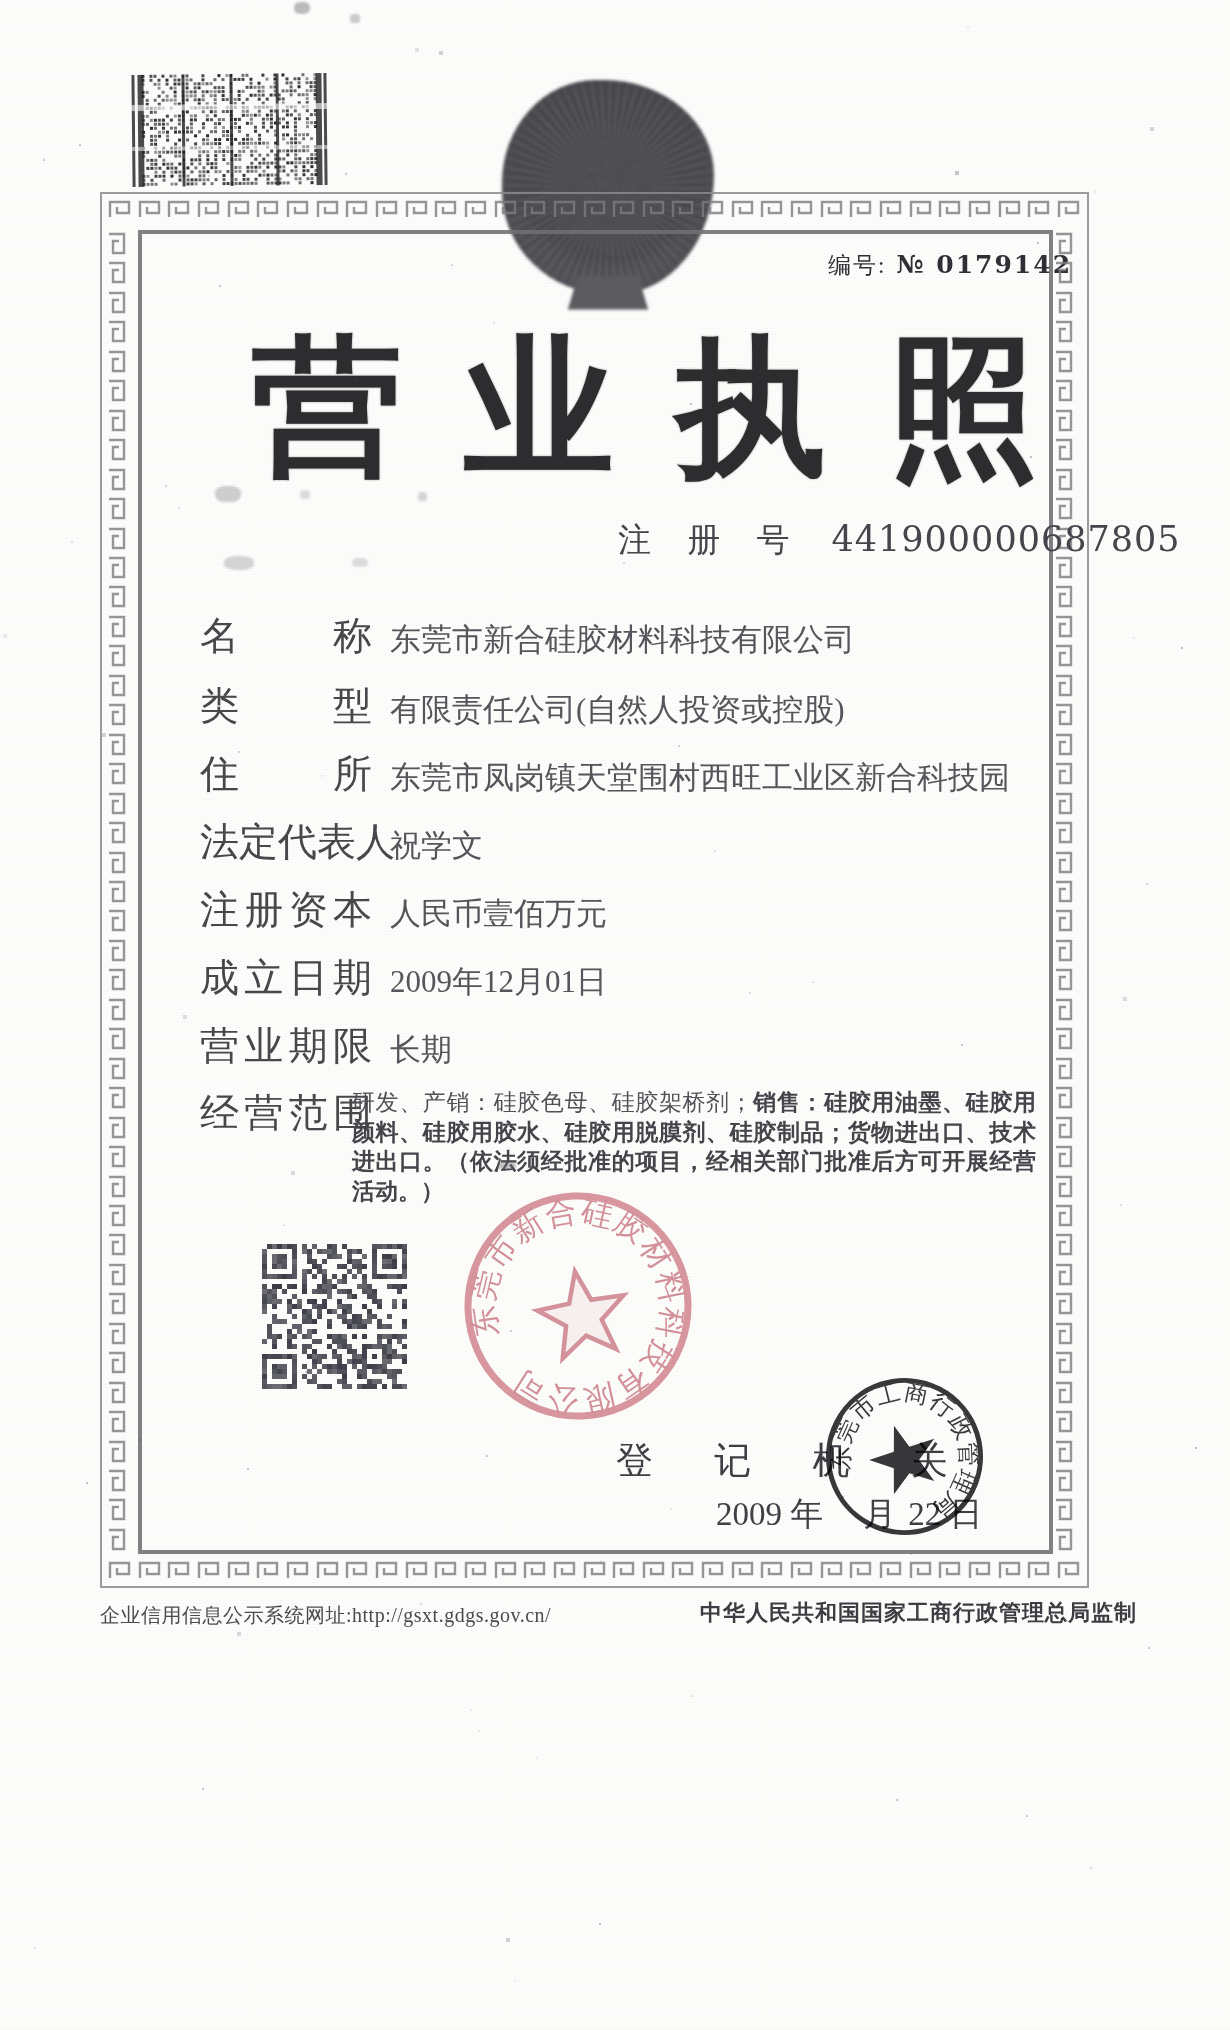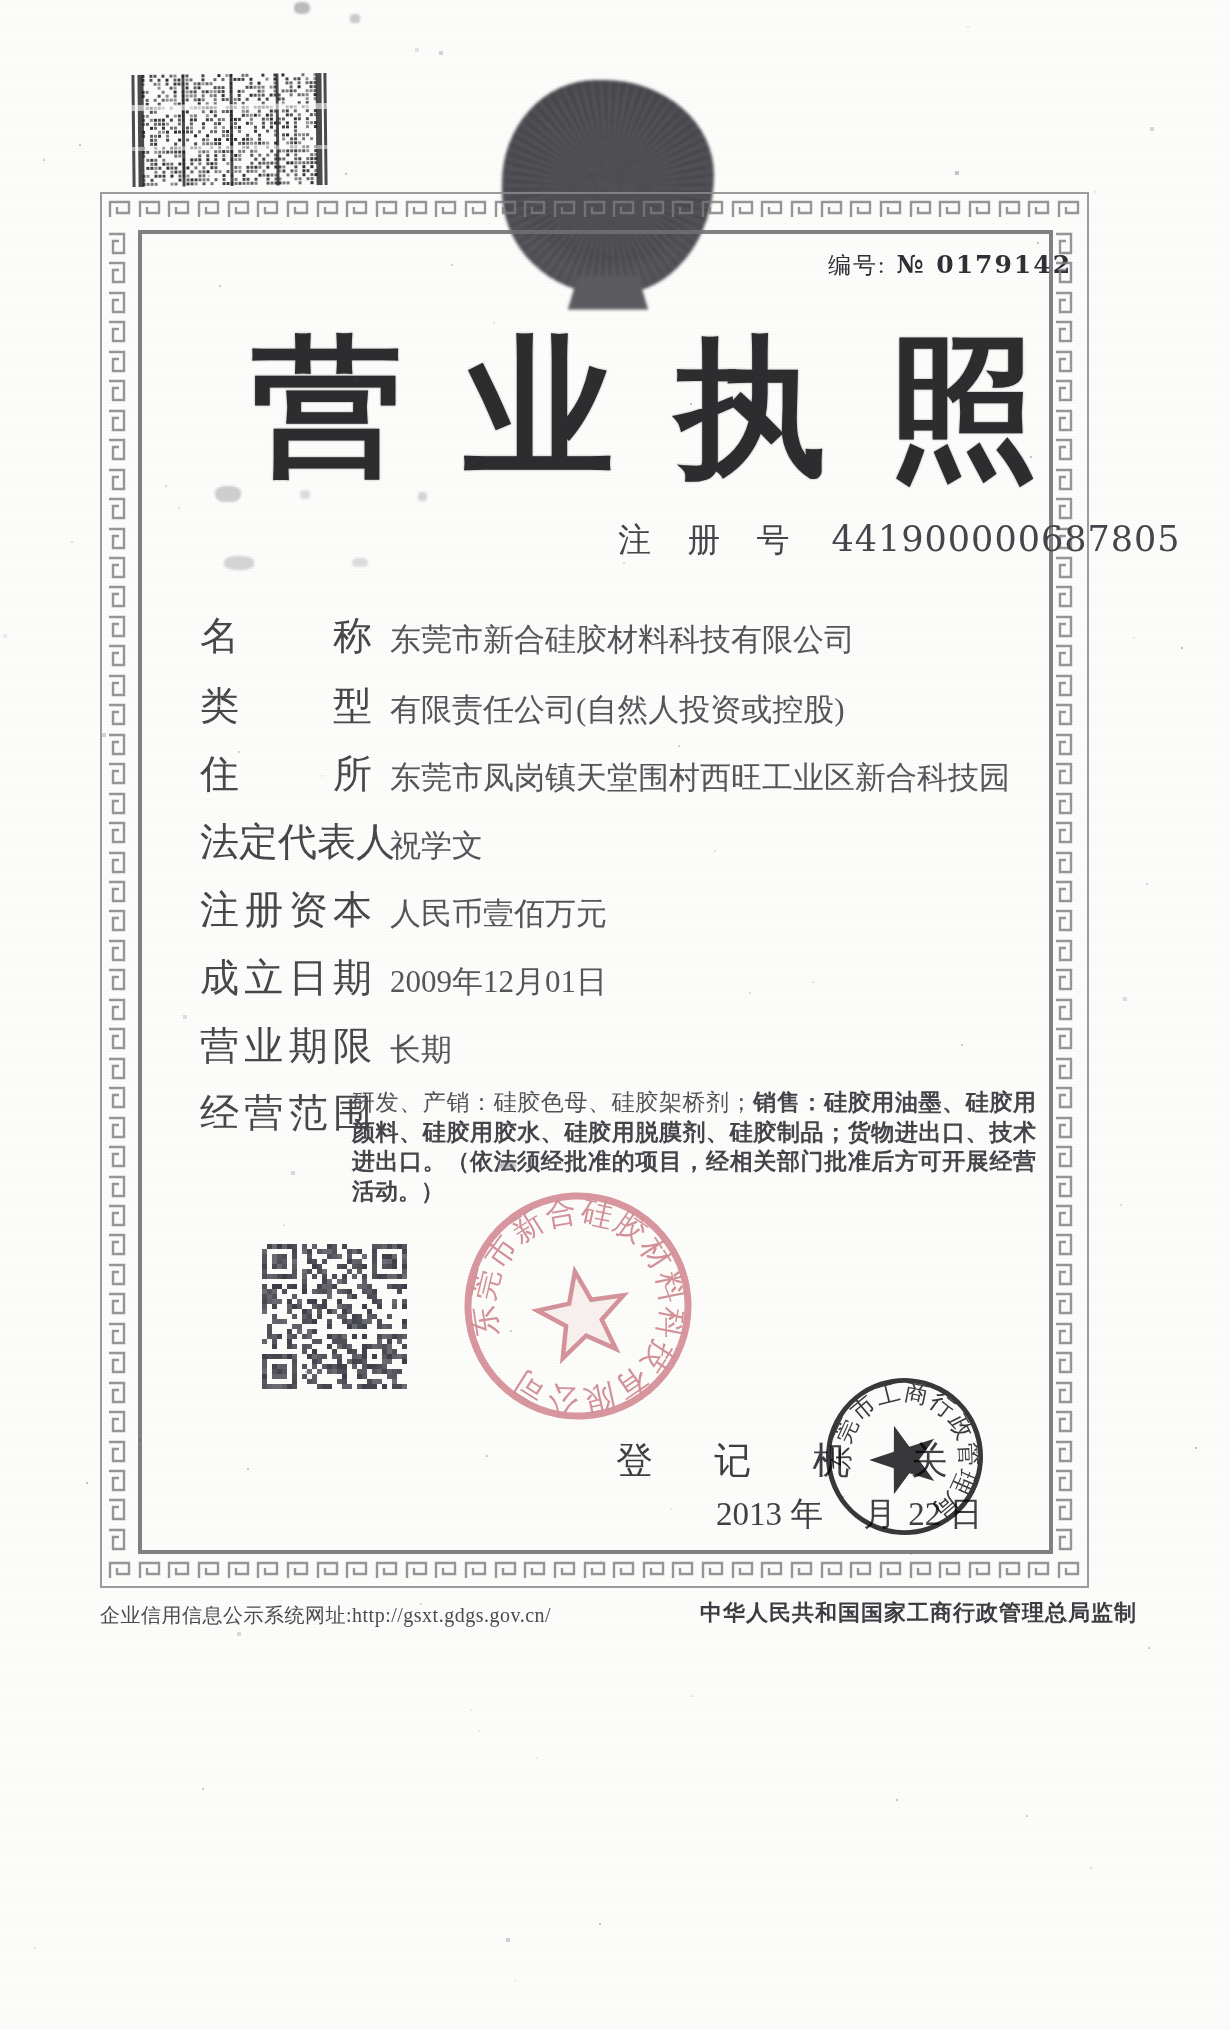--- a/index.html
+++ b/index.html
@@ -671,21 +671,21 @@
   <div class="scope-text">
     <span class="p1">研发、产销：硅胶色母、硅胶架桥剂；</span><span class="p2">销售：硅胶用油墨、硅胶用颜料、硅胶用胶水、硅胶用脱膜剂、硅胶制品；货物进出口、技术进出口。（依法须经批准的项目，经相关部门批准后方可开展经营活动。）</span>
   </div>
 
   <div class="qr" id="qr">
       <div class="dots" style="box-shadow: rgba(60, 60, 70, 0.96) 0px 0px 0px 0px, rgba(60, 60, 70, 0.96) 5px 0px 0px 0px, rgba(60, 60, 70, 0.76) 10px 0px 0px 0px, rgb(60, 60, 70) 15px 0px 0px 0px, rgba(60, 60, 70, 0.8) 20px 0px 0px 0px, rgba(60, 60, 70, 0.98) 25px 0px 0px 0px, rgba(60, 60, 70, 0.92) 30px 0px 0px 0px, rgba(60, 60, 70, 0.84) 40px 0px 0px 0px, rgba(60, 60, 70, 0.81) 50px 0px 0px 0px, rgba(60, 60, 70, 0.96) 65px 0px 0px 0px, rgba(60, 60, 70, 0.87) 70px 0px 0px 0px, rgba(60, 60, 70, 0.94) 80px 0px 0px 0px, rgba(60, 60, 70, 0.88) 110px 0px 0px 0px, rgba(60, 60, 70, 0.86) 115px 0px 0px 0px, rgba(60, 60, 70, 0.79) 120px 0px 0px 0px, rgba(60, 60, 70, 0.94) 125px 0px 0px 0px, rgba(60, 60, 70, 0.8) 130px 0px 0px 0px, rgba(60, 60, 70, 0.98) 135px 0px 0px 0px, rgba(60, 60, 70, 0.87) 140px 0px 0px 0px, rgba(60, 60, 70, 0.78) 0px 5px 0px 0px, rgba(60, 60, 70, 0.94) 30px 5px 0px 0px, rgba(60, 60, 70, 0.76) 40px 5px 0px 0px, rgba(60, 60, 70, 0.94) 45px 5px 0px 0px, rgba(60, 60, 70, 0.86) 55px 5px 0px 0px, rgba(60, 60, 70, 0.77) 60px 5px 0px 0px, rgba(60, 60, 70, 0.77) 65px 5px 0px 0px, rgba(60, 60, 70, 0.88) 70px 5px 0px 0px, rgba(60, 60, 70, 0.9) 85px 5px 0px 0px, rgba(60, 60, 70, 0.77) 90px 5px 0px 0px, rgba(60, 60, 70, 0.94) 95px 5px 0px 0px, rgba(60, 60, 70, 0.94) 110px 5px 0px 0px, rgba(60, 60, 70, 0.95) 140px 5px 0px 0px, rgba(60, 60, 70, 0.88) 0px 10px 0px 0px, rgba(60, 60, 70, 0.77) 10px 10px 0px 0px, rgba(60, 60, 70, 0.88) 15px 10px 0px 0px, rgba(60, 60, 70, 0.91) 20px 10px 0px 0px, rgba(60, 60, 70, 0.92) 30px 10px 0px 0px, rgba(60, 60, 70, 0.87) 45px 10px 0px 0px, rgba(60, 60, 70, 0.9) 65px 10px 0px 0px, rgba(60, 60, 70, 0.82) 70px 10px 0px 0px, rgba(60, 60, 70, 0.77) 75px 10px 0px 0px, rgba(60, 60, 70, 0.84) 85px 10px 0px 0px, rgba(60, 60, 70, 0.76) 100px 10px 0px 0px, rgba(60, 60, 70, 0.92) 110px 10px 0px 0px, rgba(60, 60, 70, 0.98) 120px 10px 0px 0px, rgba(60, 60, 70, 0.99) 125px 10px 0px 0px, rgba(60, 60, 70, 0.77) 130px 10px 0px 0px, rgba(60, 60, 70, 0.75) 140px 10px 0px 0px, rgba(60, 60, 70, 0.87) 0px 15px 0px 0px, rgba(60, 60, 70, 0.76) 10px 15px 0px 0px, rgba(60, 60, 70, 0.89) 15px 15px 0px 0px, rgba(60, 60, 70, 0.84) 20px 15px 0px 0px, rgba(60, 60, 70, 0.76) 30px 15px 0px 0px, rgba(60, 60, 70, 0.94) 45px 15px 0px 0px, rgba(60, 60, 70, 0.9) 50px 15px 0px 0px, rgba(60, 60, 70, 0.89) 60px 15px 0px 0px, rgba(60, 60, 70, 0.97) 85px 15px 0px 0px, rgba(60, 60, 70, 0.8) 90px 15px 0px 0px, rgba(60, 60, 70, 0.82) 95px 15px 0px 0px, rgba(60, 60, 70, 0.9) 110px 15px 0px 0px, rgba(60, 60, 70, 0.76) 120px 15px 0px 0px, rgba(60, 60, 70, 0.79) 125px 15px 0px 0px, rgba(60, 60, 70, 0.99) 130px 15px 0px 0px, rgba(60, 60, 70, 0.84) 140px 15px 0px 0px, rgba(60, 60, 70, 0.96) 0px 20px 0px 0px, rgba(60, 60, 70, 0.92) 10px 20px 0px 0px, rgba(60, 60, 70, 0.76) 15px 20px 0px 0px, rgba(60, 60, 70, 0.88) 20px 20px 0px 0px, rgba(60, 60, 70, 0.83) 30px 20px 0px 0px, rgba(60, 60, 70, 0.99) 50px 20px 0px 0px, rgba(60, 60, 70, 0.91) 55px 20px 0px 0px, rgba(60, 60, 70, 0.91) 75px 20px 0px 0px, rgba(60, 60, 70, 0.95) 80px 20px 0px 0px, rgba(60, 60, 70, 0.87) 90px 20px 0px 0px, rgba(60, 60, 70, 0.9) 95px 20px 0px 0px, rgba(60, 60, 70, 0.98) 100px 20px 0px 0px, rgba(60, 60, 70, 0.86) 110px 20px 0px 0px, rgba(60, 60, 70, 0.88) 120px 20px 0px 0px, rgba(60, 60, 70, 0.91) 125px 20px 0px 0px, rgba(60, 60, 70, 0.98) 130px 20px 0px 0px, rgba(60, 60, 70, 0.98) 140px 20px 0px 0px, rgba(60, 60, 70, 0.86) 0px 25px 0px 0px, rgba(60, 60, 70, 0.87) 30px 25px 0px 0px, rgba(60, 60, 70, 0.75) 40px 25px 0px 0px, rgba(60, 60, 70, 0.91) 45px 25px 0px 0px, rgba(60, 60, 70, 0.91) 55px 25px 0px 0px, rgba(60, 60, 70, 0.75) 60px 25px 0px 0px, rgba(60, 60, 70, 0.83) 85px 25px 0px 0px, rgba(60, 60, 70, 0.83) 95px 25px 0px 0px, rgba(60, 60, 70, 0.86) 110px 25px 0px 0px, rgba(60, 60, 70, 0.82) 140px 25px 0px 0px, rgba(60, 60, 70, 0.9) 0px 30px 0px 0px, rgba(60, 60, 70, 0.79) 5px 30px 0px 0px, rgba(60, 60, 70, 0.82) 10px 30px 0px 0px, rgba(60, 60, 70, 0.93) 15px 30px 0px 0px, rgb(60, 60, 70) 20px 30px 0px 0px, rgba(60, 60, 70, 0.92) 25px 30px 0px 0px, rgba(60, 60, 70, 0.85) 30px 30px 0px 0px, rgba(60, 60, 70, 0.8) 40px 30px 0px 0px, rgba(60, 60, 70, 0.89) 50px 30px 0px 0px, rgba(60, 60, 70, 0.93) 60px 30px 0px 0px, rgba(60, 60, 70, 0.91) 70px 30px 0px 0px, rgba(60, 60, 70, 0.96) 80px 30px 0px 0px, rgba(60, 60, 70, 0.81) 90px 30px 0px 0px, rgba(60, 60, 70, 0.92) 100px 30px 0px 0px, rgba(60, 60, 70, 0.9) 110px 30px 0px 0px, rgba(60, 60, 70, 0.97) 115px 30px 0px 0px, rgba(60, 60, 70, 0.94) 120px 30px 0px 0px, rgba(60, 60, 70, 0.8) 125px 30px 0px 0px, rgba(60, 60, 70, 0.78) 130px 30px 0px 0px, rgba(60, 60, 70, 0.95) 135px 30px 0px 0px, rgba(60, 60, 70, 0.76) 140px 30px 0px 0px, rgba(60, 60, 70, 0.85) 40px 35px 0px 0px, rgba(60, 60, 70, 0.95) 60px 35px 0px 0px, rgba(60, 60, 70, 0.76) 65px 35px 0px 0px, rgba(60, 60, 70, 0.75) 75px 35px 0px 0px, rgba(60, 60, 70, 0.88) 80px 35px 0px 0px, rgba(60, 60, 70, 0.82) 100px 35px 0px 0px, rgba(60, 60, 70, 0.89) 0px 40px 0px 0px, rgb(60, 60, 70) 10px 40px 0px 0px, rgb(60, 60, 70) 15px 40px 0px 0px, rgba(60, 60, 70, 0.94) 25px 40px 0px 0px, rgba(60, 60, 70, 0.99) 30px 40px 0px 0px, rgba(60, 60, 70, 0.94) 40px 40px 0px 0px, rgba(60, 60, 70, 0.95) 55px 40px 0px 0px, rgba(60, 60, 70, 0.78) 60px 40px 0px 0px, rgba(60, 60, 70, 0.81) 65px 40px 0px 0px, rgba(60, 60, 70, 0.97) 70px 40px 0px 0px, rgba(60, 60, 70, 0.79) 95px 40px 0px 0px, rgba(60, 60, 70, 0.8) 100px 40px 0px 0px, rgba(60, 60, 70, 0.89) 105px 40px 0px 0px, rgba(60, 60, 70, 0.84) 125px 40px 0px 0px, rgba(60, 60, 70, 0.96) 130px 40px 0px 0px, rgba(60, 60, 70, 0.92) 135px 40px 0px 0px, rgb(60, 60, 70) 140px 40px 0px 0px, rgba(60, 60, 70, 0.75) 0px 45px 0px 0px, rgba(60, 60, 70, 0.88) 5px 45px 0px 0px, rgba(60, 60, 70, 0.78) 10px 45px 0px 0px, rgba(60, 60, 70, 0.89) 20px 45px 0px 0px, rgba(60, 60, 70, 0.98) 40px 45px 0px 0px, rgba(60, 60, 70, 0.81) 50px 45px 0px 0px, rgba(60, 60, 70, 0.88) 55px 45px 0px 0px, rgba(60, 60, 70, 0.91) 60px 45px 0px 0px, rgba(60, 60, 70, 0.78) 65px 45px 0px 0px, rgba(60, 60, 70, 0.81) 75px 45px 0px 0px, rgba(60, 60, 70, 0.87) 80px 45px 0px 0px, rgba(60, 60, 70, 0.96) 85px 45px 0px 0px, rgba(60, 60, 70, 0.88) 100px 45px 0px 0px, rgba(60, 60, 70, 0.83) 105px 45px 0px 0px, rgba(60, 60, 70, 0.96) 110px 45px 0px 0px, rgba(60, 60, 70, 0.92) 135px 45px 0px 0px, rgba(60, 60, 70, 0.91) 0px 50px 0px 0px, rgba(60, 60, 70, 0.79) 5px 50px 0px 0px, rgba(60, 60, 70, 0.89) 10px 50px 0px 0px, rgba(60, 60, 70, 0.83) 30px 50px 0px 0px, rgba(60, 60, 70, 0.76) 65px 50px 0px 0px, rgba(60, 60, 70, 0.78) 85px 50px 0px 0px, rgba(60, 60, 70, 0.98) 90px 50px 0px 0px, rgba(60, 60, 70, 0.92) 105px 50px 0px 0px, rgba(60, 60, 70, 0.89) 110px 50px 0px 0px, rgba(60, 60, 70, 0.95) 0px 55px 0px 0px, rgba(60, 60, 70, 0.82) 5px 55px 0px 0px, rgba(60, 60, 70, 0.75) 10px 55px 0px 0px, rgba(60, 60, 70, 0.79) 15px 55px 0px 0px, rgba(60, 60, 70, 0.97) 25px 55px 0px 0px, rgba(60, 60, 70, 0.77) 35px 55px 0px 0px, rgba(60, 60, 70, 0.97) 45px 55px 0px 0px, rgba(60, 60, 70, 0.99) 50px 55px 0px 0px, rgba(60, 60, 70, 0.96) 60px 55px 0px 0px, rgba(60, 60, 70, 0.97) 75px 55px 0px 0px, rgba(60, 60, 70, 0.94) 110px 55px 0px 0px, rgba(60, 60, 70, 0.87) 115px 55px 0px 0px, rgba(60, 60, 70, 0.77) 130px 55px 0px 0px, rgba(60, 60, 70, 0.85) 140px 55px 0px 0px, rgba(60, 60, 70, 0.85) 0px 60px 0px 0px, rgba(60, 60, 70, 0.94) 10px 60px 0px 0px, rgba(60, 60, 70, 0.79) 25px 60px 0px 0px, rgba(60, 60, 70, 0.99) 30px 60px 0px 0px, rgba(60, 60, 70, 0.84) 35px 60px 0px 0px, rgba(60, 60, 70, 0.82) 50px 60px 0px 0px, rgba(60, 60, 70, 0.92) 55px 60px 0px 0px, rgba(60, 60, 70, 0.97) 60px 60px 0px 0px, rgba(60, 60, 70, 0.77) 75px 60px 0px 0px, rgba(60, 60, 70, 0.85) 80px 60px 0px 0px, rgba(60, 60, 70, 0.89) 85px 60px 0px 0px, rgba(60, 60, 70, 0.99) 100px 60px 0px 0px, rgba(60, 60, 70, 0.96) 115px 60px 0px 0px, rgba(60, 60, 70, 0.84) 130px 60px 0px 0px, rgba(60, 60, 70, 0.99) 140px 60px 0px 0px, rgba(60, 60, 70, 0.76) 0px 65px 0px 0px, rgba(60, 60, 70, 0.83) 25px 65px 0px 0px, rgba(60, 60, 70, 0.98) 40px 65px 0px 0px, rgba(60, 60, 70, 0.83) 45px 65px 0px 0px, rgba(60, 60, 70, 0.84) 55px 65px 0px 0px, rgba(60, 60, 70, 0.97) 65px 65px 0px 0px, rgba(60, 60, 70, 0.76) 70px 65px 0px 0px, rgba(60, 60, 70, 0.98) 80px 65px 0px 0px, rgba(60, 60, 70, 0.82) 85px 65px 0px 0px, rgba(60, 60, 70, 0.96) 105px 65px 0px 0px, rgba(60, 60, 70, 0.85) 10px 70px 0px 0px, rgba(60, 60, 70, 0.84) 30px 70px 0px 0px, rgba(60, 60, 70, 0.83) 40px 70px 0px 0px, rgba(60, 60, 70, 0.93) 45px 70px 0px 0px, rgba(60, 60, 70, 0.91) 55px 70px 0px 0px, rgba(60, 60, 70, 0.79) 75px 70px 0px 0px, rgba(60, 60, 70, 0.81) 80px 70px 0px 0px, rgba(60, 60, 70, 0.97) 90px 70px 0px 0px, rgba(60, 60, 70, 0.91) 95px 70px 0px 0px, rgba(60, 60, 70, 0.83) 105px 70px 0px 0px, rgba(60, 60, 70, 0.88) 110px 70px 0px 0px, rgba(60, 60, 70, 0.86) 125px 70px 0px 0px, rgba(60, 60, 70, 0.79) 10px 75px 0px 0px, rgba(60, 60, 70, 0.81) 15px 75px 0px 0px, rgba(60, 60, 70, 0.79) 20px 75px 0px 0px, rgba(60, 60, 70, 0.9) 40px 75px 0px 0px, rgba(60, 60, 70, 0.88) 45px 75px 0px 0px, rgb(60, 60, 70) 50px 75px 0px 0px, rgba(60, 60, 70, 0.88) 65px 75px 0px 0px, rgba(60, 60, 70, 0.93) 80px 75px 0px 0px, rgba(60, 60, 70, 0.83) 85px 75px 0px 0px, rgba(60, 60, 70, 0.95) 90px 75px 0px 0px, rgba(60, 60, 70, 0.93) 95px 75px 0px 0px, rgba(60, 60, 70, 0.77) 100px 75px 0px 0px, rgba(60, 60, 70, 0.78) 105px 75px 0px 0px, rgba(60, 60, 70, 0.91) 115px 75px 0px 0px, rgba(60, 60, 70, 0.99) 140px 75px 0px 0px, rgba(60, 60, 70, 0.89) 5px 80px 0px 0px, rgba(60, 60, 70, 0.81) 30px 80px 0px 0px, rgba(60, 60, 70, 0.81) 35px 80px 0px 0px, rgba(60, 60, 70, 0.95) 65px 80px 0px 0px, rgba(60, 60, 70, 0.99) 85px 80px 0px 0px, rgba(60, 60, 70, 0.75) 90px 80px 0px 0px, rgba(60, 60, 70, 0.9) 95px 80px 0px 0px, rgba(60, 60, 70, 0.97) 100px 80px 0px 0px, rgba(60, 60, 70, 0.91) 115px 80px 0px 0px, rgba(60, 60, 70, 0.8) 120px 80px 0px 0px, rgba(60, 60, 70, 0.86) 125px 80px 0px 0px, rgba(60, 60, 70, 0.88) 140px 80px 0px 0px, rgba(60, 60, 70, 0.89) 5px 85px 0px 0px, rgba(60, 60, 70, 0.94) 25px 85px 0px 0px, rgba(60, 60, 70, 0.76) 35px 85px 0px 0px, rgba(60, 60, 70, 0.76) 45px 85px 0px 0px, rgba(60, 60, 70, 0.94) 50px 85px 0px 0px, rgba(60, 60, 70, 0.88) 5px 90px 0px 0px, rgba(60, 60, 70, 0.81) 10px 90px 0px 0px, rgba(60, 60, 70, 0.95) 15px 90px 0px 0px, rgba(60, 60, 70, 0.8) 25px 90px 0px 0px, rgba(60, 60, 70, 0.9) 30px 90px 0px 0px, rgba(60, 60, 70, 0.87) 40px 90px 0px 0px, rgba(60, 60, 70, 0.75) 45px 90px 0px 0px, rgba(60, 60, 70, 0.99) 65px 90px 0px 0px, rgba(60, 60, 70, 0.81) 70px 90px 0px 0px, rgba(60, 60, 70, 0.92) 75px 90px 0px 0px, rgba(60, 60, 70, 0.75) 80px 90px 0px 0px, rgba(60, 60, 70, 0.98) 90px 90px 0px 0px, rgba(60, 60, 70, 0.98) 100px 90px 0px 0px, rgba(60, 60, 70, 0.91) 115px 90px 0px 0px, rgba(60, 60, 70, 0.77) 120px 90px 0px 0px, rgba(60, 60, 70, 0.8) 125px 90px 0px 0px, rgba(60, 60, 70, 0.97) 130px 90px 0px 0px, rgba(60, 60, 70, 0.88) 135px 90px 0px 0px, rgba(60, 60, 70, 0.83) 140px 90px 0px 0px, rgba(60, 60, 70, 0.8) 0px 95px 0px 0px, rgba(60, 60, 70, 0.87) 10px 95px 0px 0px, rgba(60, 60, 70, 0.97) 25px 95px 0px 0px, rgba(60, 60, 70, 0.87) 50px 95px 0px 0px, rgba(60, 60, 70, 0.88) 55px 95px 0px 0px, rgba(60, 60, 70, 0.89) 70px 95px 0px 0px, rgba(60, 60, 70, 0.89) 75px 95px 0px 0px, rgba(60, 60, 70, 0.91) 80px 95px 0px 0px, rgba(60, 60, 70, 0.81) 115px 95px 0px 0px, rgba(60, 60, 70, 0.96) 125px 95px 0px 0px, rgba(60, 60, 70, 0.78) 135px 95px 0px 0px, rgba(60, 60, 70, 0.97) 10px 100px 0px 0px, rgba(60, 60, 70, 0.94) 25px 100px 0px 0px, rgba(60, 60, 70, 0.84) 30px 100px 0px 0px, rgba(60, 60, 70, 0.88) 40px 100px 0px 0px, rgba(60, 60, 70, 0.84) 45px 100px 0px 0px, rgba(60, 60, 70, 0.96) 65px 100px 0px 0px, rgba(60, 60, 70, 0.79) 75px 100px 0px 0px, rgba(60, 60, 70, 0.92) 80px 100px 0px 0px, rgba(60, 60, 70, 0.81) 85px 100px 0px 0px, rgba(60, 60, 70, 0.98) 100px 100px 0px 0px, rgba(60, 60, 70, 0.93) 105px 100px 0px 0px, rgba(60, 60, 70, 0.79) 110px 100px 0px 0px, rgba(60, 60, 70, 0.82) 115px 100px 0px 0px, rgba(60, 60, 70, 0.89) 120px 100px 0px 0px, rgba(60, 60, 70, 0.77) 125px 100px 0px 0px, rgba(60, 60, 70, 0.93) 140px 100px 0px 0px, rgba(60, 60, 70, 0.86) 40px 105px 0px 0px, rgba(60, 60, 70, 0.99) 50px 105px 0px 0px, rgba(60, 60, 70, 0.93) 70px 105px 0px 0px, rgba(60, 60, 70, 0.95) 85px 105px 0px 0px, rgba(60, 60, 70, 0.9) 90px 105px 0px 0px, rgba(60, 60, 70, 0.96) 100px 105px 0px 0px, rgba(60, 60, 70, 0.93) 120px 105px 0px 0px, rgba(60, 60, 70, 0.75) 125px 105px 0px 0px, rgba(60, 60, 70, 0.89) 130px 105px 0px 0px, rgba(60, 60, 70, 0.98) 0px 110px 0px 0px, rgba(60, 60, 70, 0.93) 5px 110px 0px 0px, rgba(60, 60, 70, 0.95) 10px 110px 0px 0px, rgba(60, 60, 70, 0.95) 15px 110px 0px 0px, rgba(60, 60, 70, 0.82) 20px 110px 0px 0px, rgb(60, 60, 70) 25px 110px 0px 0px, rgba(60, 60, 70, 0.81) 30px 110px 0px 0px, rgba(60, 60, 70, 0.97) 45px 110px 0px 0px, rgba(60, 60, 70, 0.75) 50px 110px 0px 0px, rgba(60, 60, 70, 0.84) 55px 110px 0px 0px, rgba(60, 60, 70, 0.88) 60px 110px 0px 0px, rgba(60, 60, 70, 0.81) 70px 110px 0px 0px, rgba(60, 60, 70, 0.86) 75px 110px 0px 0px, rgba(60, 60, 70, 0.84) 90px 110px 0px 0px, rgba(60, 60, 70, 0.78) 95px 110px 0px 0px, rgba(60, 60, 70, 0.97) 100px 110px 0px 0px, rgba(60, 60, 70, 0.98) 110px 110px 0px 0px, rgba(60, 60, 70, 0.86) 120px 110px 0px 0px, rgba(60, 60, 70, 0.99) 125px 110px 0px 0px, rgba(60, 60, 70, 0.83) 130px 110px 0px 0px, rgba(60, 60, 70, 0.77) 135px 110px 0px 0px, rgba(60, 60, 70, 0.88) 140px 110px 0px 0px, rgba(60, 60, 70, 0.84) 0px 115px 0px 0px, rgba(60, 60, 70, 0.9) 30px 115px 0px 0px, rgba(60, 60, 70, 0.94) 50px 115px 0px 0px, rgba(60, 60, 70, 0.86) 55px 115px 0px 0px, rgba(60, 60, 70, 0.93) 75px 115px 0px 0px, rgba(60, 60, 70, 0.78) 85px 115px 0px 0px, rgba(60, 60, 70, 0.97) 90px 115px 0px 0px, rgba(60, 60, 70, 0.96) 95px 115px 0px 0px, rgba(60, 60, 70, 0.86) 100px 115px 0px 0px, rgba(60, 60, 70, 0.76) 120px 115px 0px 0px, rgba(60, 60, 70, 0.78) 125px 115px 0px 0px, rgba(60, 60, 70, 0.99) 140px 115px 0px 0px, rgba(60, 60, 70, 0.83) 0px 120px 0px 0px, rgba(60, 60, 70, 0.96) 10px 120px 0px 0px, rgba(60, 60, 70, 0.82) 15px 120px 0px 0px, rgba(60, 60, 70, 0.82) 20px 120px 0px 0px, rgba(60, 60, 70, 0.87) 30px 120px 0px 0px, rgba(60, 60, 70, 0.88) 40px 120px 0px 0px, rgba(60, 60, 70, 0.83) 50px 120px 0px 0px, rgba(60, 60, 70, 0.85) 60px 120px 0px 0px, rgba(60, 60, 70, 0.97) 65px 120px 0px 0px, rgba(60, 60, 70, 0.87) 70px 120px 0px 0px, rgba(60, 60, 70, 0.99) 75px 120px 0px 0px, rgba(60, 60, 70, 0.97) 80px 120px 0px 0px, rgba(60, 60, 70, 0.82) 90px 120px 0px 0px, rgba(60, 60, 70, 0.87) 100px 120px 0px 0px, rgba(60, 60, 70, 0.99) 105px 120px 0px 0px, rgba(60, 60, 70, 0.96) 110px 120px 0px 0px, rgba(60, 60, 70, 0.9) 115px 120px 0px 0px, rgba(60, 60, 70, 0.82) 120px 120px 0px 0px, rgba(60, 60, 70, 0.77) 0px 125px 0px 0px, rgba(60, 60, 70, 0.87) 10px 125px 0px 0px, rgba(60, 60, 70, 0.94) 15px 125px 0px 0px, rgba(60, 60, 70, 0.87) 20px 125px 0px 0px, rgba(60, 60, 70, 0.85) 30px 125px 0px 0px, rgba(60, 60, 70, 0.75) 45px 125px 0px 0px, rgba(60, 60, 70, 0.78) 55px 125px 0px 0px, rgba(60, 60, 70, 0.84) 65px 125px 0px 0px, rgba(60, 60, 70, 0.76) 70px 125px 0px 0px, rgba(60, 60, 70, 0.9) 75px 125px 0px 0px, rgba(60, 60, 70, 0.9) 80px 125px 0px 0px, rgba(60, 60, 70, 0.83) 95px 125px 0px 0px, rgba(60, 60, 70, 0.83) 100px 125px 0px 0px, rgba(60, 60, 70, 0.84) 110px 125px 0px 0px, rgba(60, 60, 70, 0.78) 115px 125px 0px 0px, rgba(60, 60, 70, 0.95) 120px 125px 0px 0px, rgba(60, 60, 70, 0.8) 125px 125px 0px 0px, rgba(60, 60, 70, 0.87) 130px 125px 0px 0px, rgba(60, 60, 70, 0.9) 135px 125px 0px 0px, rgba(60, 60, 70, 0.97) 0px 130px 0px 0px, rgba(60, 60, 70, 0.8) 10px 130px 0px 0px, rgba(60, 60, 70, 0.8) 15px 130px 0px 0px, rgba(60, 60, 70, 0.79) 20px 130px 0px 0px, rgba(60, 60, 70, 0.9) 30px 130px 0px 0px, rgba(60, 60, 70, 0.87) 40px 130px 0px 0px, rgba(60, 60, 70, 0.82) 50px 130px 0px 0px, rgb(60, 60, 70) 80px 130px 0px 0px, rgba(60, 60, 70, 0.96) 95px 130px 0px 0px, rgba(60, 60, 70, 0.86) 100px 130px 0px 0px, rgba(60, 60, 70, 0.83) 125px 130px 0px 0px, rgba(60, 60, 70, 0.86) 130px 130px 0px 0px, rgba(60, 60, 70, 0.85) 0px 135px 0px 0px, rgba(60, 60, 70, 0.93) 30px 135px 0px 0px, rgba(60, 60, 70, 0.88) 45px 135px 0px 0px, rgba(60, 60, 70, 0.83) 50px 135px 0px 0px, rgba(60, 60, 70, 0.84) 75px 135px 0px 0px, rgba(60, 60, 70, 0.91) 80px 135px 0px 0px, rgba(60, 60, 70, 0.92) 105px 135px 0px 0px, rgba(60, 60, 70, 0.77) 110px 135px 0px 0px, rgba(60, 60, 70, 0.79) 115px 135px 0px 0px, rgba(60, 60, 70, 0.75) 130px 135px 0px 0px, rgba(60, 60, 70, 0.87) 0px 140px 0px 0px, rgba(60, 60, 70, 0.8) 5px 140px 0px 0px, rgba(60, 60, 70, 0.76) 10px 140px 0px 0px, rgba(60, 60, 70, 0.75) 15px 140px 0px 0px, rgba(60, 60, 70, 0.82) 20px 140px 0px 0px, rgba(60, 60, 70, 0.95) 25px 140px 0px 0px, rgba(60, 60, 70, 0.88) 30px 140px 0px 0px, rgba(60, 60, 70, 0.88) 55px 140px 0px 0px, rgba(60, 60, 70, 0.96) 60px 140px 0px 0px, rgba(60, 60, 70, 0.94) 65px 140px 0px 0px, rgba(60, 60, 70, 0.82) 80px 140px 0px 0px, rgba(60, 60, 70, 0.82) 85px 140px 0px 0px, rgba(60, 60, 70, 0.84) 95px 140px 0px 0px, rgba(60, 60, 70, 0.98) 100px 140px 0px 0px, rgba(60, 60, 70, 0.96) 105px 140px 0px 0px, rgba(60, 60, 70, 0.96) 110px 140px 0px 0px, rgba(60, 60, 70, 0.97) 120px 140px 0px 0px, rgba(60, 60, 70, 0.93) 130px 140px 0px 0px, rgba(60, 60, 70, 0.93) 135px 140px 0px 0px, rgba(60, 60, 70, 0.75) 140px 140px 0px 0px;"></div>
     </div>
 
   <div class="registrar">登 记 机 关</div>
   <div class="issue-date">
-    <span class="p1">2013 年</span><span class="p2">月</span><span class="p3">22 日</span>
+    <span class="p1">2009 年</span><span class="p2">月</span><span class="p3">22 日</span>
   </div>
 
   <svg class="seal red-seal" width="276" height="276" viewBox="0 0 276 276">
     <g transform="rotate(-24 138 138)" opacity="0.82">
       <circle cx="138" cy="138" r="110" fill="none" stroke="#d4838d" stroke-width="7"></circle>
       <path id="rsp" d="M138,138 m-84,0 a84,84 0 1,1 168,0 a84,84 0 1,1 -168,0" fill="none"></path>
       <text font-size="31" fill="#cd7b86" letter-spacing="1.5" font-family="Liberation Serif, serif">
         <textPath href="#rsp" startOffset="6">东莞市新合硅胶材料科技有限公司</textPath>
       </text>
       <g transform="rotate(14 138 150)">

